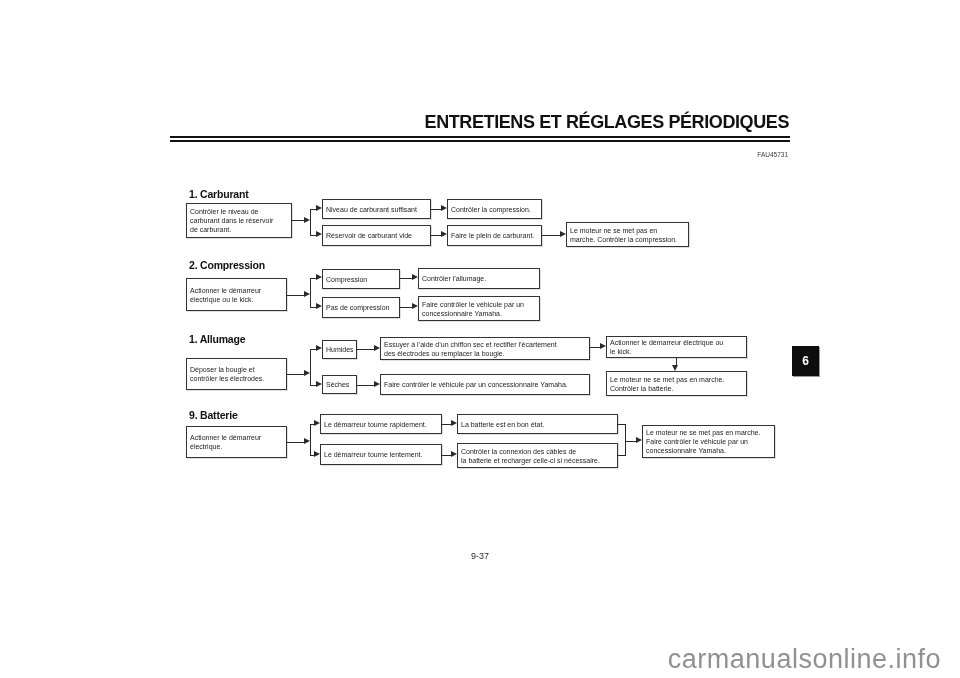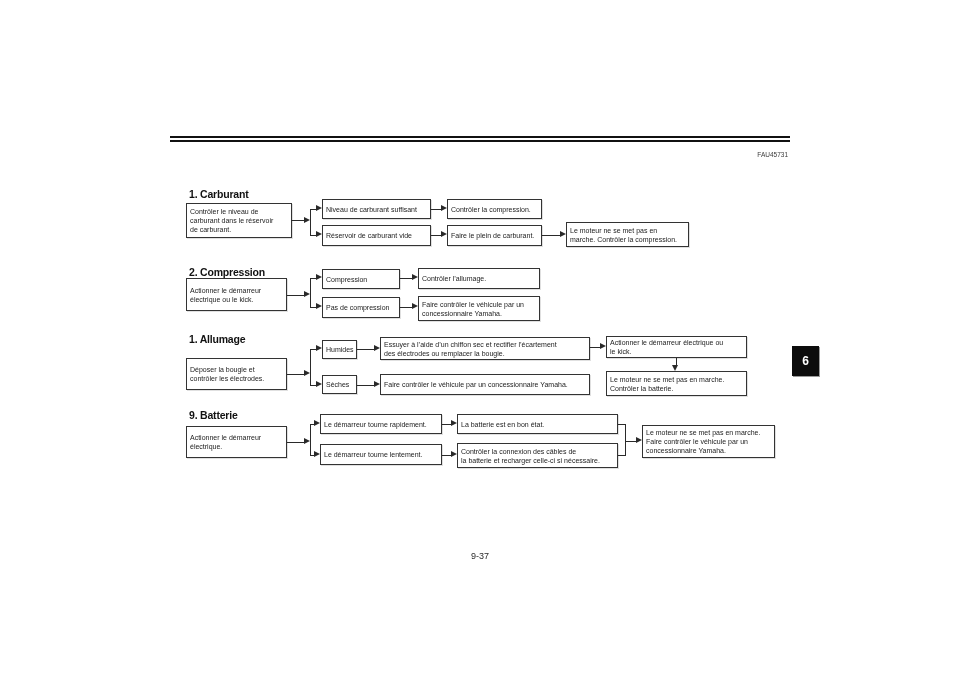--- a/index.html
+++ b/index.html
@@ -55,20 +55,21 @@
   .watermark{
     position:absolute;right:19px;bottom:3px;font-size:27px;color:#8f9194;
     letter-spacing:0.5px;white-space:nowrap;
   }
 </style>
 </head>
 <body>
 
 <div class="page">
 
+  <div class="hdr-title">ENTRETIENS ET RÉGLAGES PÉRIODIQUES</div>
   <div class="hdr-rule"></div>
   <div class="ref-code">FAU45731</div>
 
   <div class="sec-title" style="left:189px;top:188px;">1. Carburant</div>
   <div class="fbox" style="left:186px;top:203px;width:106px;height:35px;">Contrôler le niveau de
 carburant dans le réservoir
 de carburant.</div>
   <div class="fbox" style="left:322px;top:199px;width:109px;height:20px;">Niveau de carburant suffisant</div>
   <div class="fbox" style="left:447px;top:199px;width:95px;height:20px;">Contrôler la compression.</div>
   <div class="fbox" style="left:322px;top:225px;width:109px;height:21px;">Réservoir de carburant vide</div>
@@ -83,21 +84,21 @@
   <div class="ar" style="left:315.5px;top:205px;"></div>
   <div class="hl" style="left:310px;top:234.5px;width:6px;"></div>
   <div class="ar" style="left:315.5px;top:231px;"></div>
   <div class="hl" style="left:431px;top:208.5px;width:10px;"></div>
   <div class="ar" style="left:440.5px;top:205px;"></div>
   <div class="hl" style="left:431px;top:234.5px;width:10px;"></div>
   <div class="ar" style="left:440.5px;top:231px;"></div>
   <div class="hl" style="left:542px;top:234.5px;width:18px;"></div>
   <div class="ar" style="left:559.5px;top:231px;"></div>
 
-  <div class="sec-title" style="left:189px;top:259px;margin-top:7px;">2. Compression</div>
+  <div class="sec-title" style="left:189px;top:259px;">2. Compression</div>
   <div class="fbox" style="left:186px;top:278px;width:101px;height:33px;">Actionner le démarreur
 électrique ou le kick.</div>
   <div class="fbox" style="left:322px;top:269px;width:78px;height:20px;">Compression</div>
   <div class="fbox" style="left:418px;top:268px;width:122px;height:21px;">Contrôler l’allumage.</div>
   <div class="fbox" style="left:322px;top:297px;width:78px;height:21px;">Pas de compression</div>
   <div class="fbox" style="left:418px;top:296px;width:122px;height:25px;">Faire contrôler le véhicule par un
 concessionnaire Yamaha.</div>
 
   <div class="hl" style="left:287px;top:294.5px;width:17px;"></div>
   <div class="ar" style="left:303.5px;top:291px;"></div>
@@ -165,14 +166,15 @@
   <div class="ar" style="left:450.5px;top:451px;"></div>
   <div class="hl" style="left:618px;top:423.5px;width:8px;"></div>
   <div class="hl" style="left:618px;top:454.5px;width:8px;"></div>
   <div class="vl" style="left:625px;top:424px;height:32px;"></div>
   <div class="hl" style="left:626px;top:440.5px;width:10px;"></div>
   <div class="ar" style="left:635.5px;top:437px;"></div>
 
   <div class="chapter-tab">6</div>
 
   <div class="page-num">9-37</div>
+  <div class="watermark">carmanualsonline.info</div>
 
 </div>
 
 </body></html>

